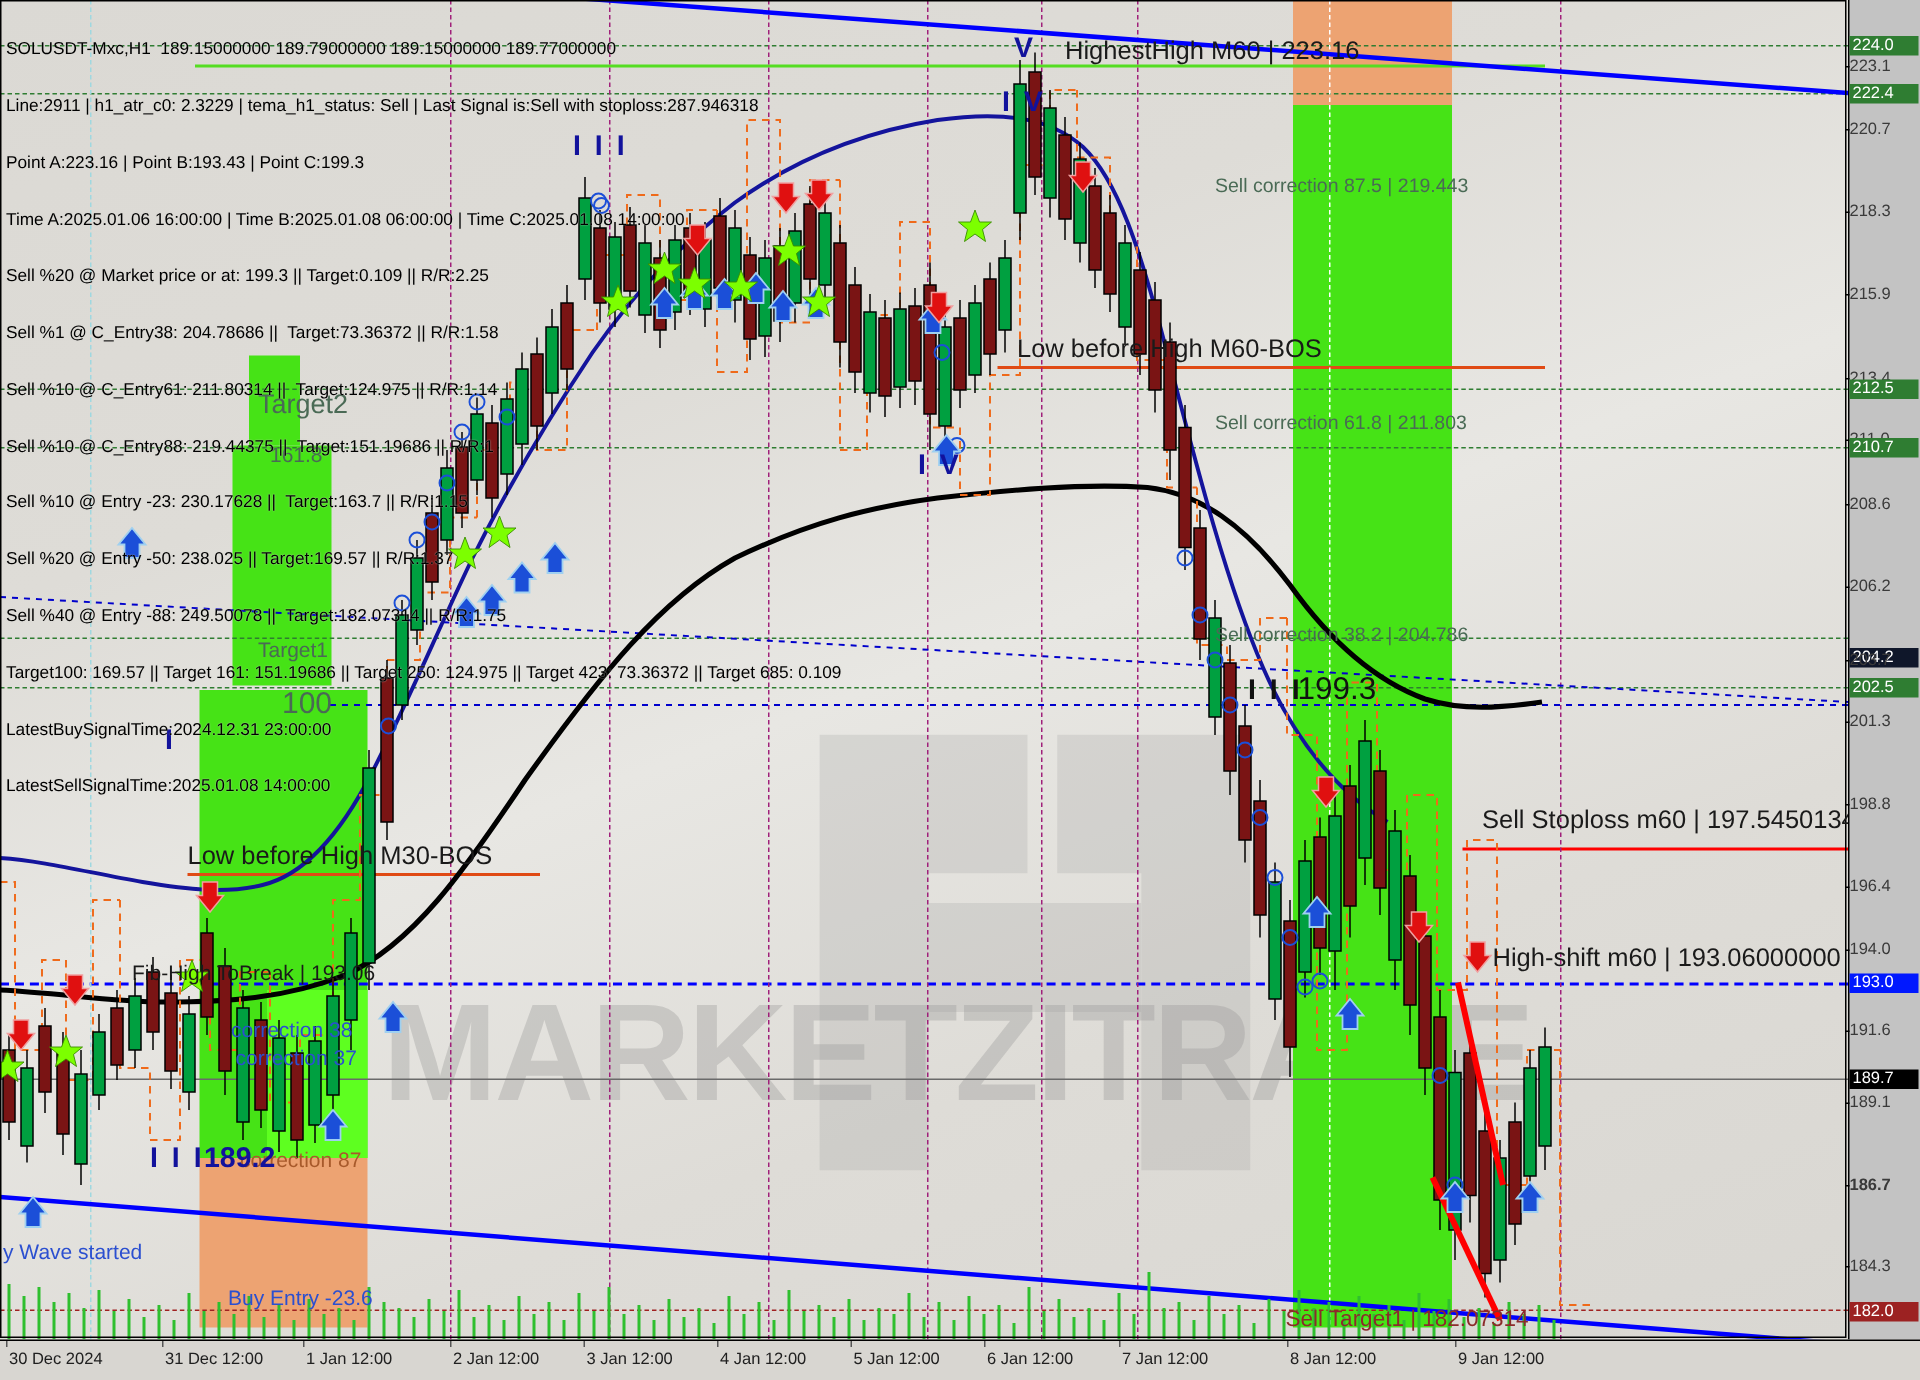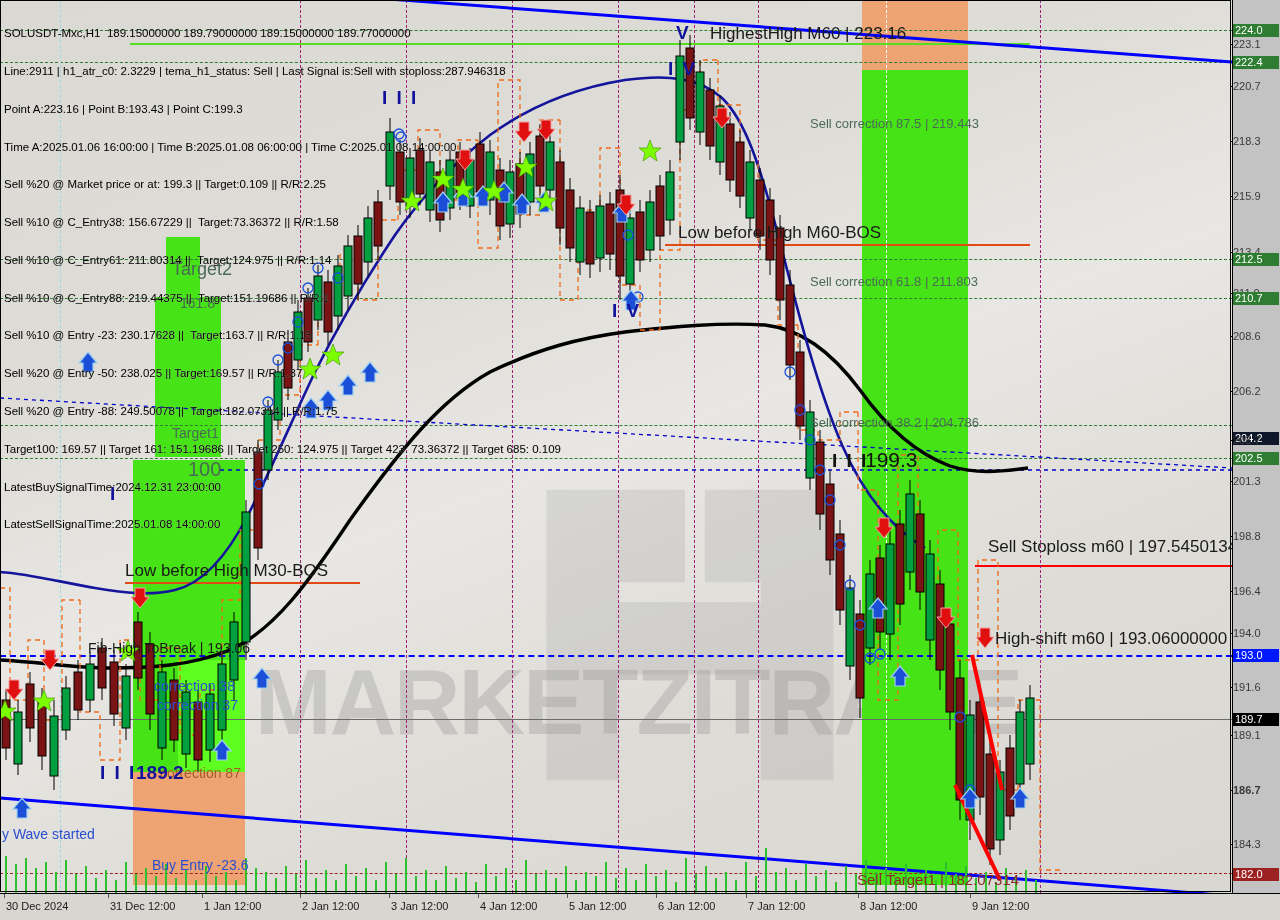--- a/index.html
+++ b/index.html
@@ -568,26 +568,26 @@
     <div class="lbl" style="left:668px;top:58px;font-size:19px;color:#12129c;font-weight:bold;letter-spacing:2px;">I V</div>
     <div class="lbl" style="left:832px;top:450px;font-size:19px;color:#111;font-weight:bold;letter-spacing:2px;">I I I</div>
     <div class="lbl" style="left:100px;top:762px;font-size:19px;color:#12129c;font-weight:bold;letter-spacing:2px;">I I I</div>
 
     <div id="hdr">
       <div>SOLUSDT-Mxc,H1  189.15000000 189.79000000 189.15000000 189.77000000</div>
       <div>Line:2911 | h1_atr_c0: 2.3229 | tema_h1_status: Sell | Last Signal is:Sell with stoploss:287.946318</div>
       <div>Point A:223.16 | Point B:193.43 | Point C:199.3</div>
       <div>Time A:2025.01.06 16:00:00 | Time B:2025.01.08 06:00:00 | Time C:2025.01.08 14:00:00</div>
       <div>Sell %20 @ Market price or at: 199.3 || Target:0.109 || R/R:2.25</div>
-      <div>Sell %10 @ C_Entry38: 156.67229 ||  Target:73.36372 || R/R:1.58</div>
+      <div>Sell %1 @ C_Entry38: 204.78686 ||  Target:73.36372 || R/R:1.58</div>
       <div>Sell %10 @ C_Entry61: 211.80314 ||  Target:124.975 || R/R:1.14</div>
       <div>Sell %10 @ C_Entry88: 219.44375 ||  Target:151.19686 || R/R:1</div>
       <div>Sell %10 @ Entry -23: 230.17628 ||  Target:163.7 || R/R:1.15</div>
       <div>Sell %20 @ Entry -50: 238.025 || Target:169.57 || R/R:1.37</div>
-      <div>Sell %20 @ Entry -88: 249.50078 ||  Target:182.07314 || R/R:1.75</div>
+      <div>Sell %40 @ Entry -88: 249.50078 ||  Target:182.07314 || R/R:1.75</div>
       <div>Target100: 169.57 || Target 161: 151.19686 || Target 250: 124.975 || Target 423: 73.36372 || Target 685: 0.109</div>
       <div>LatestBuySignalTime:2024.12.31 23:00:00</div>
       <div>LatestSellSignalTime:2025.01.08 14:00:00</div>
     </div>
 
     <div id="plotborder"></div>
   </div>
 
   <div id="pscale">
     <div class="pbadge" style="top:24px;background:#2f7d32;">224.0</div>

